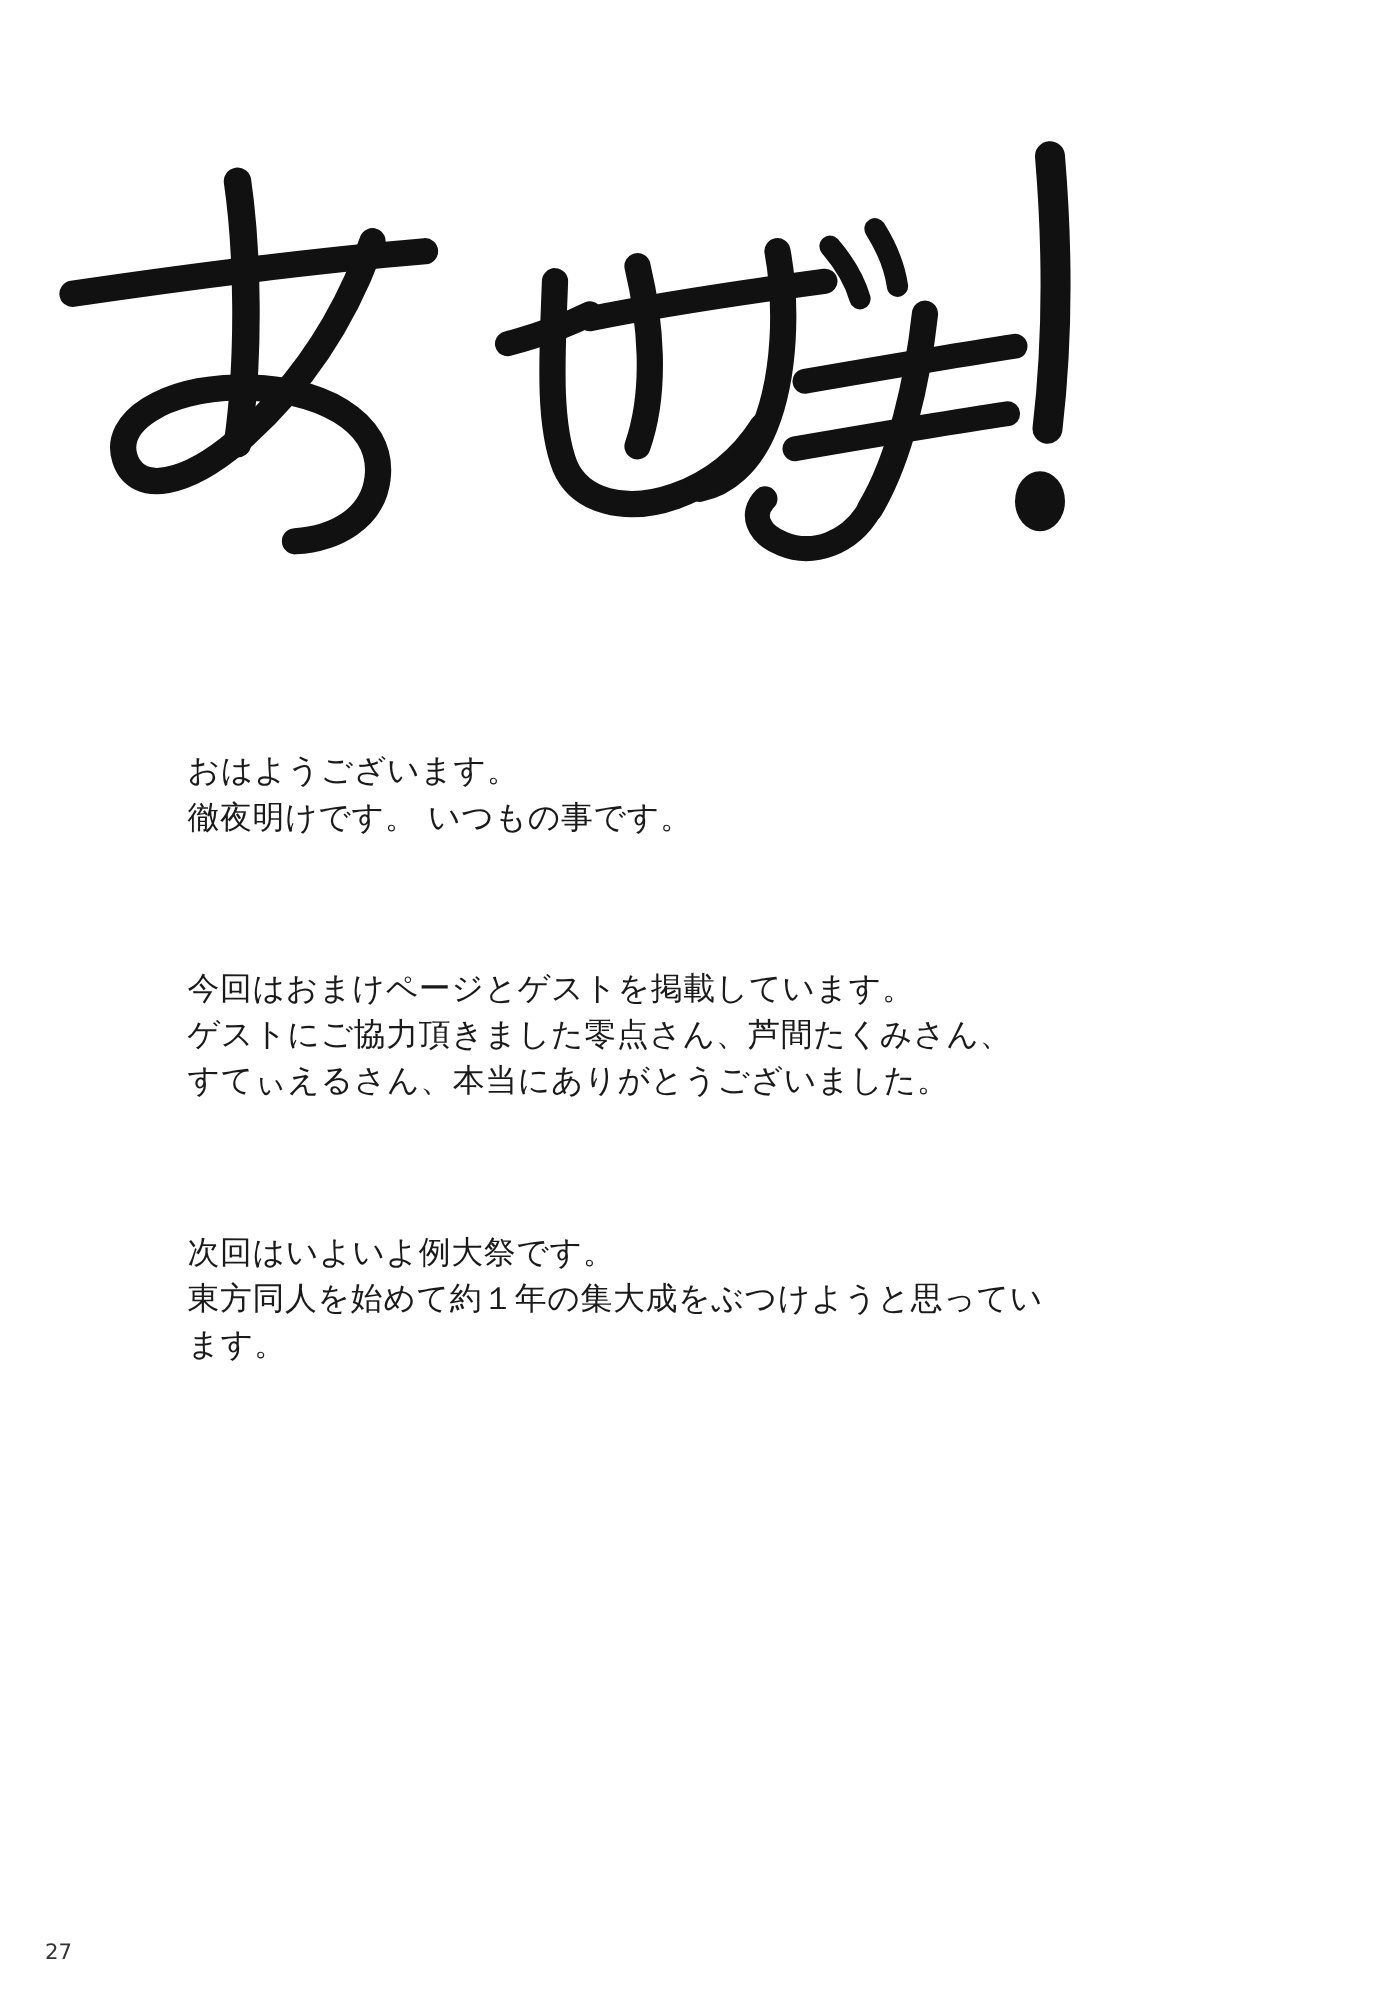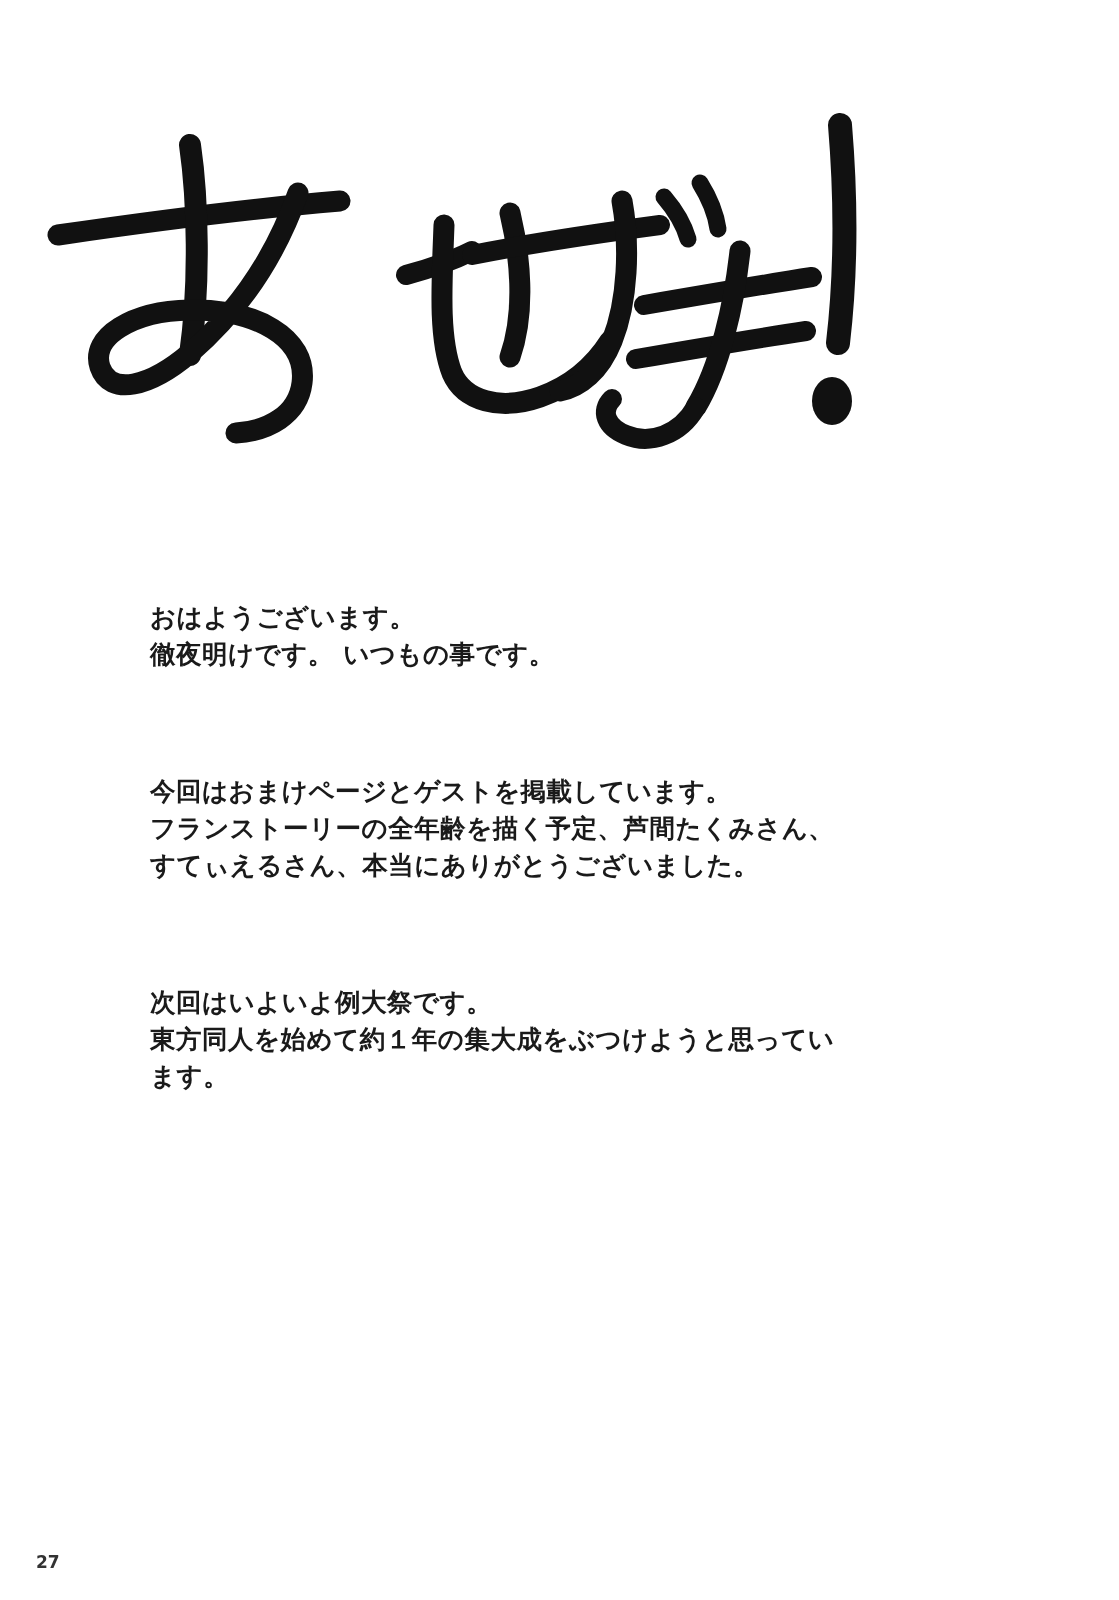--- a/index.html
+++ b/index.html
@@ -43,33 +43,31 @@
     font-size: 25.5px;
     line-height: 37px;
     letter-spacing: 0.5px;
     color: #1a1a1a;
     white-space: pre-wrap;
     font-family: "DejaVu Sans", sans-serif;
   }
   .para {
     margin: 0 0 26px 0;
     white-space: pre-wrap;
-    font-weight: bold;
   }
   .para:last-child { margin-bottom: 0; }
 
   
   .page-number {
     position: absolute;
     left: 36px;
     bottom: 28px;
     font-size: 17px;
     color: #333333;
     font-family: "DejaVu Sans", sans-serif;
-    font-weight: bold;
   }
 </style>
 </head>
 <body>
 
 <div class="page">
 
   <div class="title-art" aria-label="あとがき！">
     <svg viewBox="0 0 840 370" xmlns="http://www.w3.org/2000/svg">
       <g fill="none" stroke="#111111" stroke-linecap="round" stroke-linejoin="round">
@@ -105,21 +103,21 @@
       </g>
 
       <ellipse cx="792" cy="296" rx="20" ry="24" fill="#111111"></ellipse>
     </svg>
   </div>
 
   <div class="body-text">
     <p class="para">おはようございます。
 徹夜明けです。 いつもの事です。</p>
     <p class="para">今回はおまけページとゲストを掲載しています。
-フランストーリーの全年齢を描く予定、芦間たくみさん、
+ゲストにご協力頂きました零点さん、芦間たくみさん、
 すてぃえるさん、本当にありがとうございました。</p>
     <p class="para">次回はいよいよ例大祭です。
 東方同人を始めて約１年の集大成をぶつけようと思ってい
 ます。</p>
     
   </div>
 
   <div class="page-number">27</div>
 
 </div>

